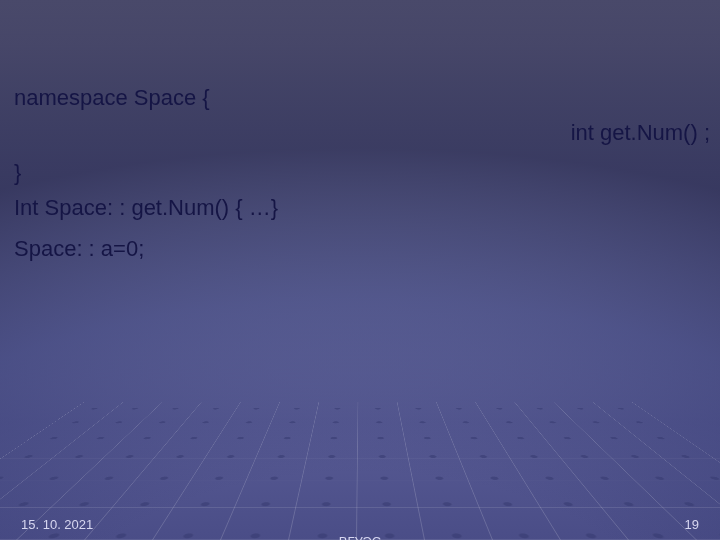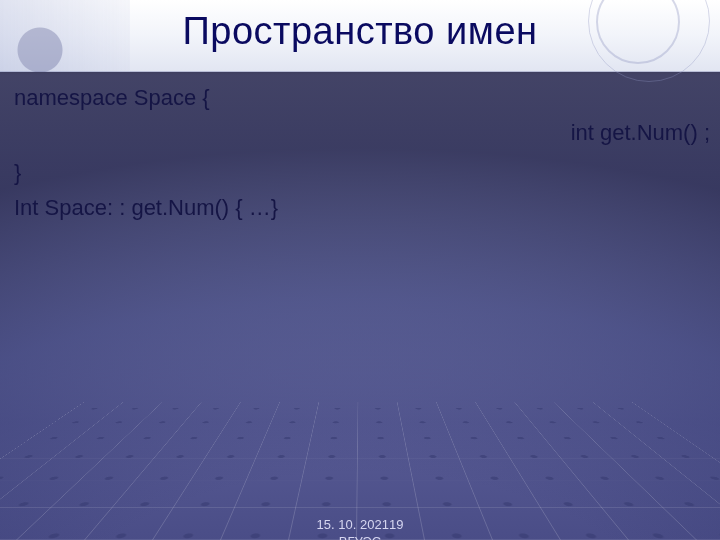--- a/index.html
+++ b/index.html
@@ -74,46 +74,42 @@
     font-size: 22px;
     line-height: 1.12;
     color: #151545;
   }
   .line { margin-bottom: 16px; white-space: pre; margin-left: 8px; }
   .indent { padding-left: 34px; text-align: right; }
   .tight { margin-bottom: 10px; }
   .footer {
     position: absolute;
     bottom: 8px; left: 0; right: 0;
-    display: flex; justify-content: center; align-items: center;
-    padding: 0 48px;
+    display: flex; justify-content: space-between; align-items: center;
+    padding: 0 21px;
     font-size: 13px;
     color: #d6d6f0;
   }
   .footer .mid { position: absolute; left: 50%; transform: translateX(-50%); margin-top: 34px; }
 </style>
 </head>
 <body>
 
 <div class="slide">
 
   <div class="grid-plane"></div>
   <div class="dot-plane"></div>
 
-  <div class="banner">
-    <div class="banner-deco-left"></div>
-    <div class="banner-deco-right"></div>
-    <div class="title">Пространство имен</div>
-  </div>
 
   <div class="content">
     <div class="line tight">namespace Space {</div>
     <div class="line indent">int get.Num() ;</div>
     <div class="line tight">}</div>
     <div class="line">Int Space: : get.Num() { …}</div>
+    <div class="line">Space: : a=0;</div>
   </div>
 
   <div class="footer">
     <span>15. 10. 2021</span>
     <span class="mid">ВГУЭС</span>
     <span>19</span>
   </div>
 
 </div>
 

